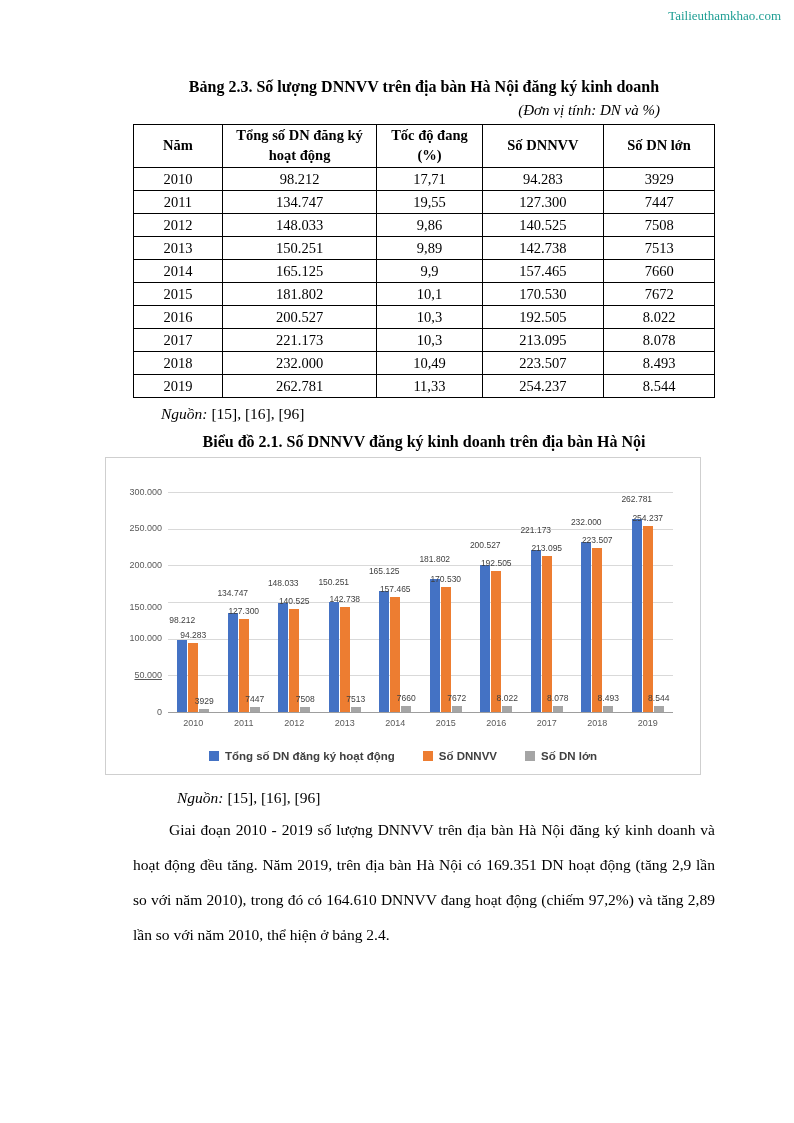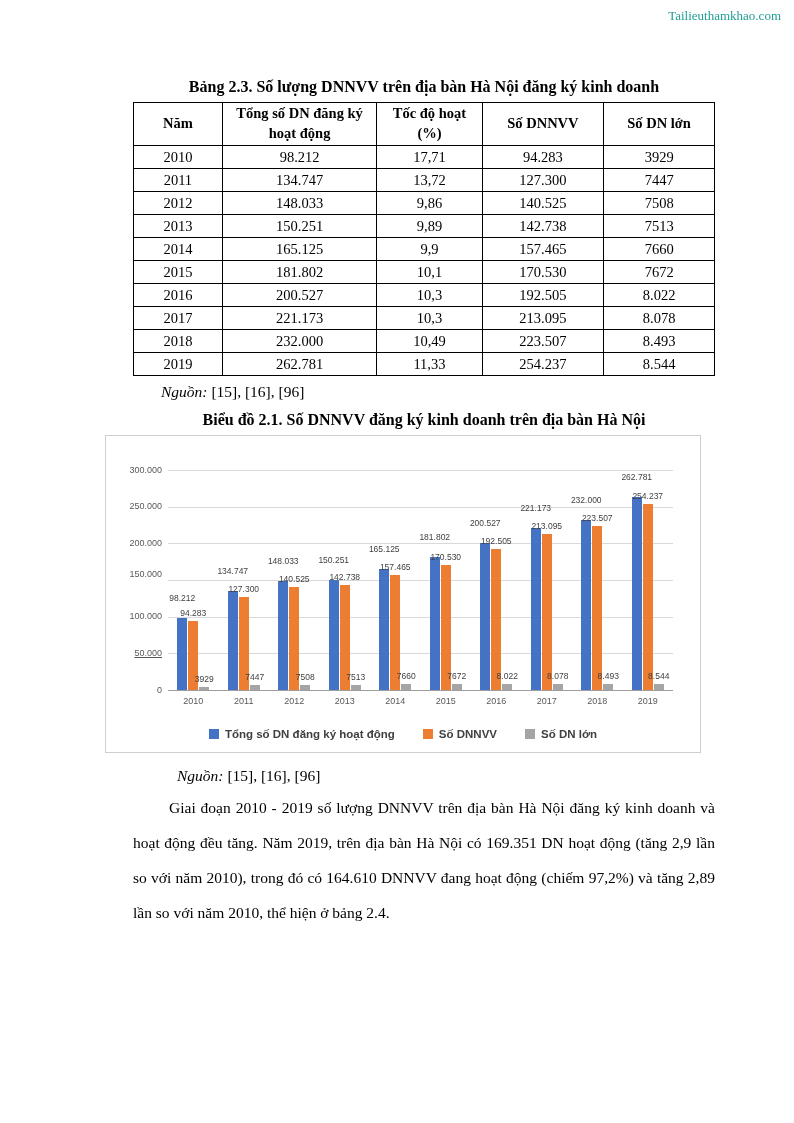--- a/index.html
+++ b/index.html
@@ -37,43 +37,44 @@
   .page-number{position:absolute;bottom:76px;left:0;width:100%;text-align:center;font-size:15px;}
 </style>
 </head>
 <body>
 
 <div class="page">
   <div class="watermark">Tailieuthamkhao.com</div>
 
   <div class="content">
     <h1 class="table-title">Bảng 2.3. Số lượng DNNVV trên địa bàn Hà Nội đăng ký kinh doanh</h1>
+    <div class="unit-note">(Đơn vị tính: DN và %)</div>
 
     <table class="data-table">
       <thead>
         <tr>
             <th>Năm</th>
             <th>Tổng số DN đăng ký hoạt động</th>
-            <th>Tốc độ hoạt (%)</th>
+            <th>Tốc độ đang (%)</th>
             <th>Số DNNVV</th>
             <th>Số DN lớn</th>
           </tr>
       </thead>
       <tbody>
           <tr>
             <td>2010</td>
             <td>98.212</td>
             <td>17,71</td>
             <td>94.283</td>
             <td>3929</td>
           </tr>
           <tr>
             <td>2011</td>
             <td>134.747</td>
-            <td>13,72</td>
+            <td>19,55</td>
             <td>127.300</td>
             <td>7447</td>
           </tr>
           <tr>
             <td>2012</td>
             <td>148.033</td>
             <td>9,86</td>
             <td>140.525</td>
             <td>7508</td>
           </tr>
@@ -217,21 +218,21 @@
             <span>Số DNNVV</span>
           </div>
           <div class="legend-item">
             <span class="legend-swatch" style="background: rgb(165, 165, 165);"></span>
             <span>Số DN lớn</span>
           </div>
         </div>
     <div class="ytick" style="top: 248.5px;">0</div>
         <div class="ytick" style="top: 211.833px; text-decoration: underline;">50.000</div>
         <div class="ytick" style="top: 175.167px;">100.000</div>
-        <div class="ytick" style="top: 133px;">150.000</div>
+        <div class="ytick" style="top: 144px;">150.000</div>
         <div class="ytick" style="top: 101.833px;">200.000</div>
         <div class="ytick" style="top: 65.1667px;">250.000</div>
         <div class="ytick" style="top: 28.5px;">300.000</div>
         <div class="xtick" style="left: 62px; width: 50.5px; top: 260px;">2010</div>
         <div class="xtick" style="left: 112.5px; width: 50.5px; top: 260px;">2011</div>
         <div class="xtick" style="left: 163px; width: 50.5px; top: 260px;">2012</div>
         <div class="xtick" style="left: 213.5px; width: 50.5px; top: 260px;">2013</div>
         <div class="xtick" style="left: 264px; width: 50.5px; top: 260px;">2014</div>
         <div class="xtick" style="left: 314.5px; width: 50.5px; top: 260px;">2015</div>
         <div class="xtick" style="left: 365px; width: 50.5px; top: 260px;">2016</div>

